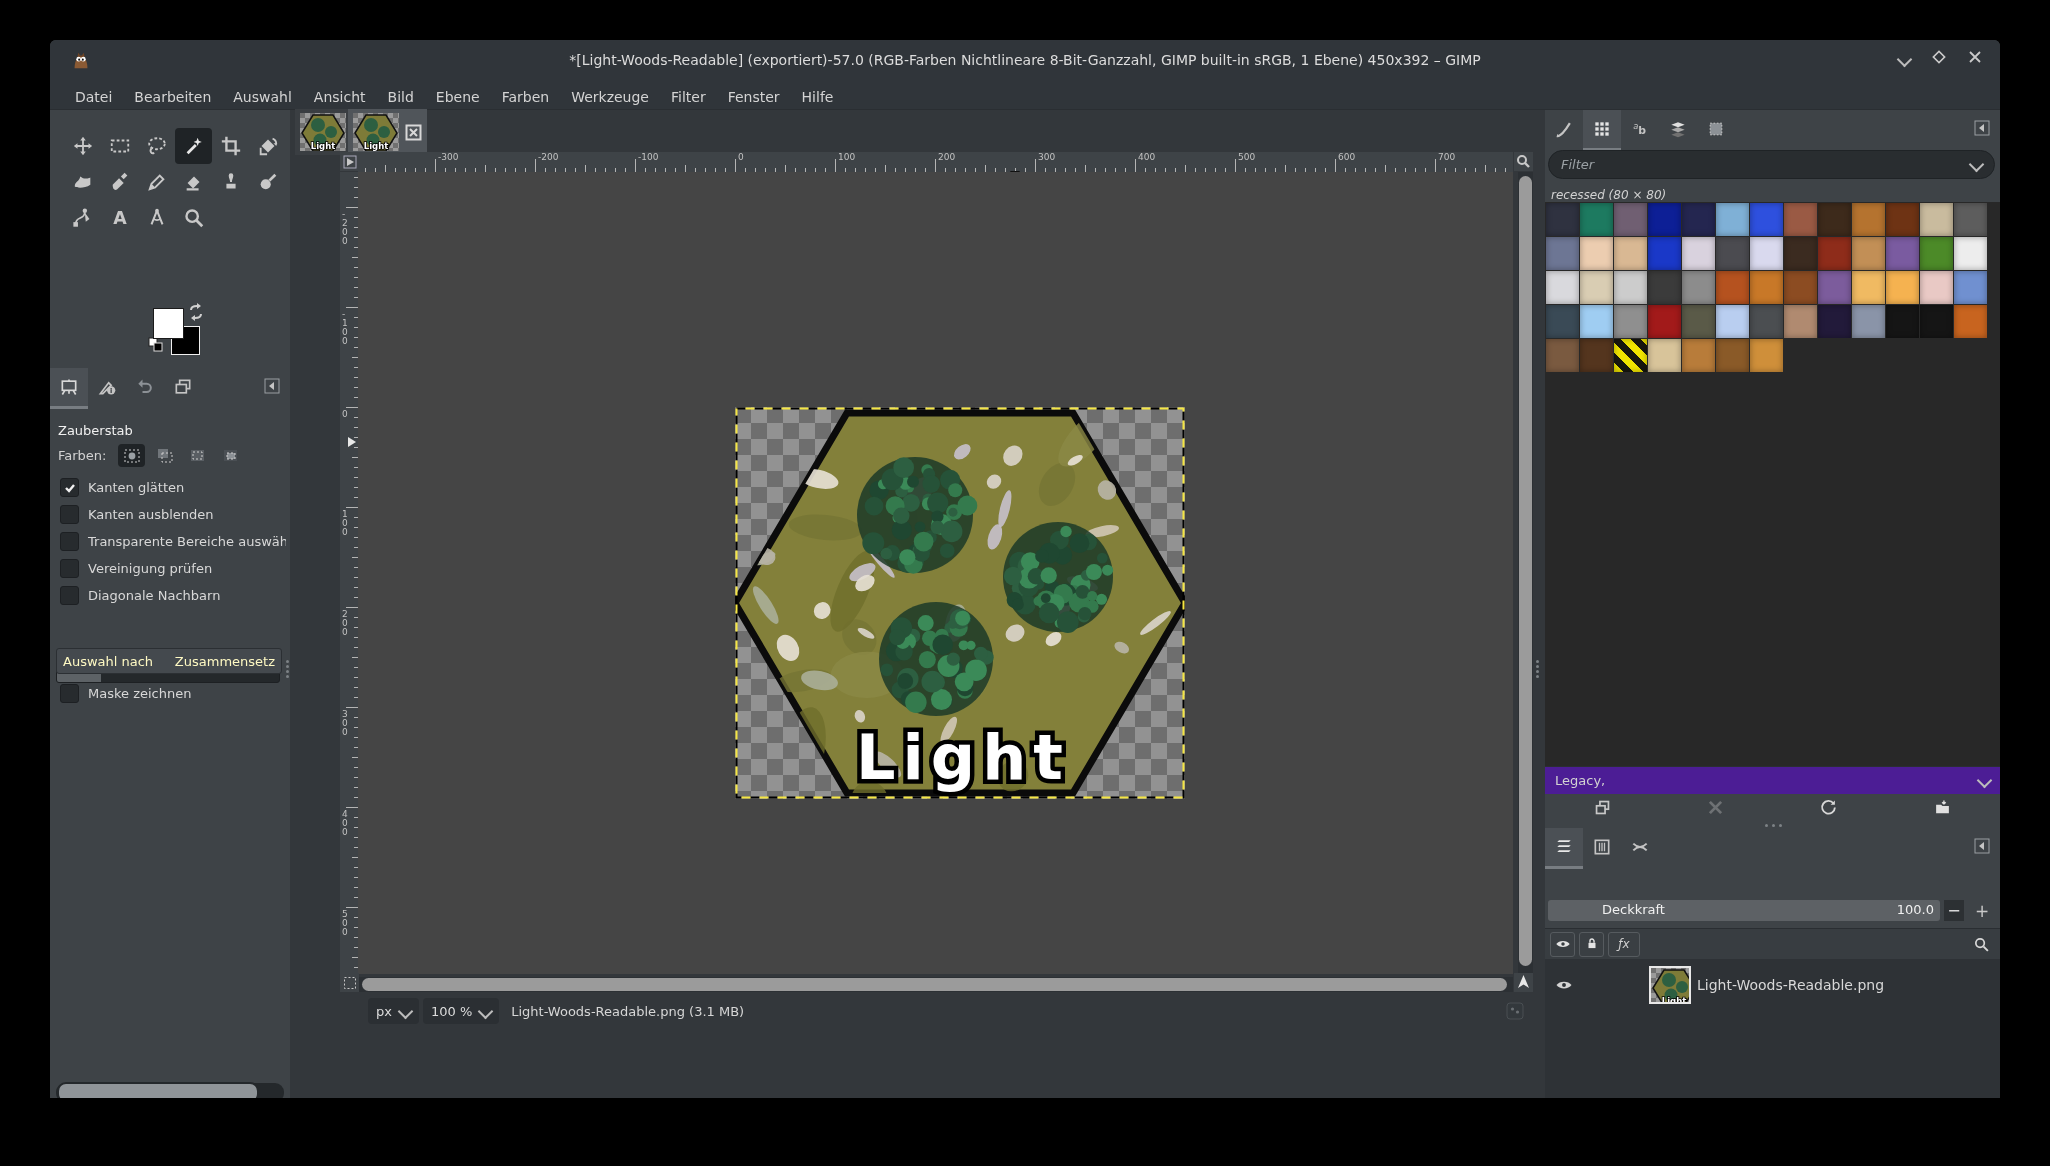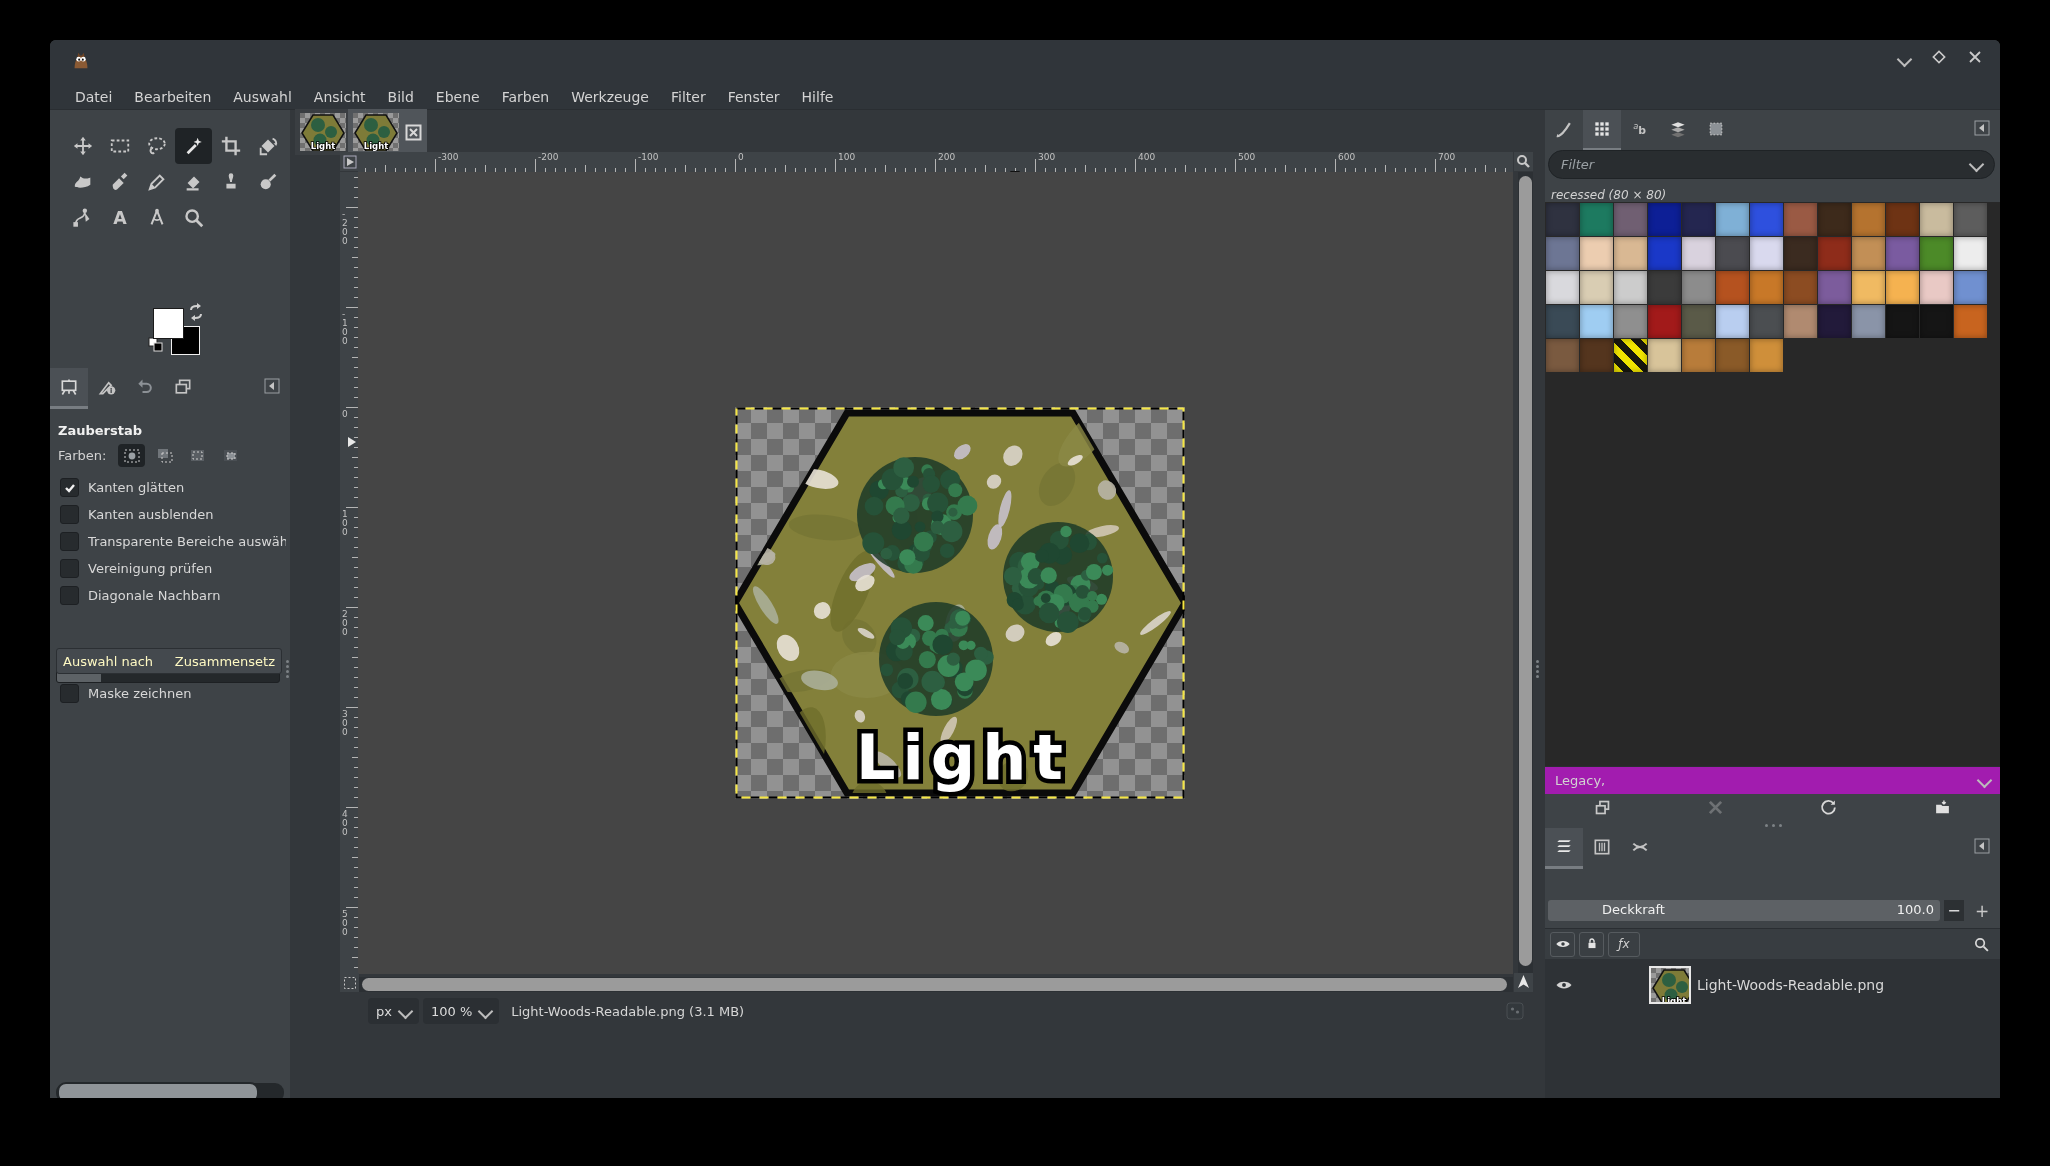--- a/index.html
+++ b/index.html
@@ -19,21 +19,21 @@
   
   #toolgrid{position:absolute;left:14px;top:18px;width:228px;display:flex;flex-wrap:wrap;}
   .tool{width:37px;height:36px;display:flex;align-items:center;justify-content:center;border-radius:4px;color:#c8c8c8;}
   .tool.active{background:#1f2326;color:#e8e8e8;}
   .colorarea .fg{position:absolute;left:103px;top:198px;width:29px;height:29px;background:#fff;border:1px solid #1b1b1b;z-index:2;}
   .colorarea .bg{position:absolute;left:121px;top:216px;width:27px;height:27px;background:#000;border:1px solid #f0f0f0;z-index:1;}
   .dock-tabs{display:flex;height:38px;border-bottom:3px solid #3e4347;}
   .dtab{width:38px;height:38px;display:flex;align-items:center;justify-content:center;color:#c4c4c4;}
   .dtab.active{background:#4b5055;border-bottom:3px solid #787d82;margin-bottom:-3px;}
   .collapse-btn{position:absolute;color:#c4c4c4;}
-  .opt-title{color:#f0f0f0;font-weight:bold;font-size:13px;}
+  .opt-title{color:#f0f0f0;font-weight:normal;font-size:13px;}
   .opt-row{color:#d2d2d2;font-size:13px;display:flex;align-items:center;}
   .modebtn{width:27px;height:23px;border-radius:4px;display:flex;align-items:center;justify-content:center;color:#c4c4c4;}
   .modebtn.active{background:#1f2326;}
   .cb{width:17px;height:17px;border-radius:3px;background:#272b2e;border:1px solid #1d2023;margin-right:9px;flex:none;display:flex;align-items:center;justify-content:center;color:#e8e8e8;}
   .cbrow{height:27px;display:flex;align-items:center;color:#d8d8d8;font-size:13px;white-space:nowrap;overflow:hidden;}
   .slider{position:relative;height:24px;background:#24282b;border:1px solid #1d2023;border-radius:3px;overflow:hidden;color:#e2e2e2;font-size:13px;}
   .slider .fill{position:absolute;left:0;top:0;bottom:0;background:#5d6266;}
   .slider .lab{position:absolute;left:6px;top:4px;}
   .slider .val{position:absolute;right:8px;top:4px;}
   .dropdown{height:24px;background:#44494e;border:1px solid #2b2f33;border-radius:3px;display:flex;align-items:center;color:#fef9c3;font-size:13px;padding:0 6px;justify-content:space-between;overflow:hidden;white-space:nowrap;}
@@ -77,20 +77,21 @@
     <span class="abs" style="left:20px;top:10px;">
           <svg class="ic" width="22" height="22" viewBox="0 0 24 24">
             <path d="M5 20c0-7 2-12 7-14 5 2 7 7 7 14z" fill="#8a5a34"></path>
             <path d="M9 3l3 4 3-4 1 5h-8z" fill="#6e4424"></path>
             <circle cx="9.5" cy="10" r="2.6" fill="#fff"></circle>
             <circle cx="14.5" cy="10" r="2.6" fill="#fff"></circle>
             <circle cx="10" cy="10.5" r="1.1" fill="#111"></circle>
             <circle cx="14" cy="10.5" r="1.1" fill="#111"></circle>
           </svg>
         </span>
+    <div id="title">*[Light-Woods-Readable] (exportiert)-57.0 (RGB-Farben Nichtlineare 8-Bit-Ganzzahl, GIMP built-in sRGB, 1 Ebene) 450x392 – GIMP</div>
     <div class="tb-controls">
       <span><span class="chv"></span></span>
       <span>
             <svg class="ic" width="14" height="14" viewBox="0 0 14 14">
               <rect x="3" y="3" width="8" height="8" transform="rotate(45 7 7)" fill="none" stroke="#c9c9c9" stroke-width="1.6"></rect>
             </svg>
           </span>
       <span>
             <svg class="ic" width="14" height="14" viewBox="0 0 14 14">
               <path d="M2 2l10 10M12 2L2 12" stroke="#c9c9c9" stroke-width="1.8"></path>
@@ -1017,21 +1018,21 @@
               <span class="pcell" style="background: rgb(84, 53, 30);"></span>
               <span class="pcell" style="background: repeating-linear-gradient(45deg, rgb(240, 228, 0) 0px, rgb(240, 228, 0) 7px, rgb(23, 23, 15) 7px, rgb(23, 23, 15) 14px);"></span>
               <span class="pcell" style="background: rgb(216, 196, 154);"></span>
               <span class="pcell" style="background: rgb(184, 124, 58);"></span>
               <span class="pcell" style="background: rgb(138, 90, 40);"></span>
               <span class="pcell" style="background: rgb(207, 143, 58);"></span>
             </div>
           </div>
     </div>
 
-    <div class="panelrow" style="top:656px;height:27px;background:#a21caf;border-top:1px solid #2a2e32;padding:0 10px;justify-content:space-between;text-align:center;">
+    <div class="panelrow" style="top:656px;height:27px;background:#4c1d95;border-top:1px solid #2a2e32;padding:0 10px;justify-content:space-between;text-align:center;">
       <span>Legacy,</span>
           <span class="chv"></span>
     </div>
     <div class="panelrow" style="top:684px;height:26px;justify-content:space-around;">
       <span class="iconbtn">
             <svg class="ic" width="17" height="17" viewBox="0 0 20 20">
               <rect x="7" y="3" width="10" height="9" fill="none" stroke="#c8c8c8" stroke-width="2"></rect>
               <rect x="3" y="8" width="10" height="9" fill="#3e4347" stroke="#c8c8c8" stroke-width="2"></rect>
             </svg>
           </span>

